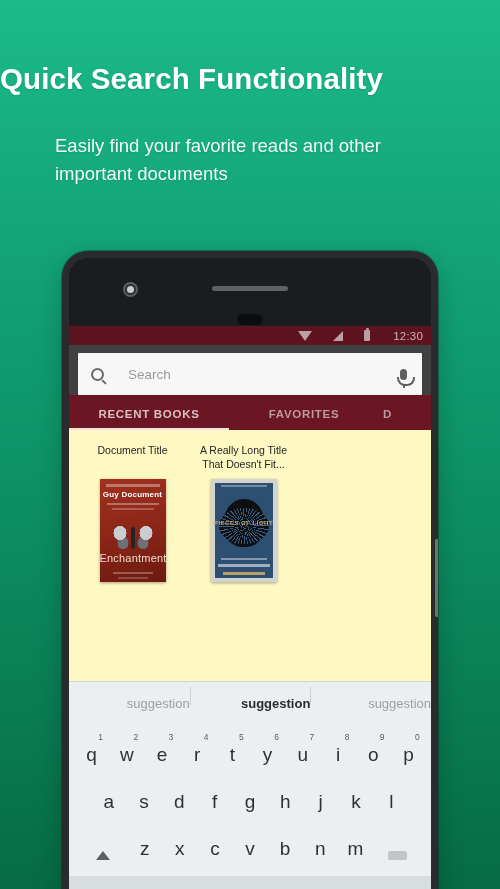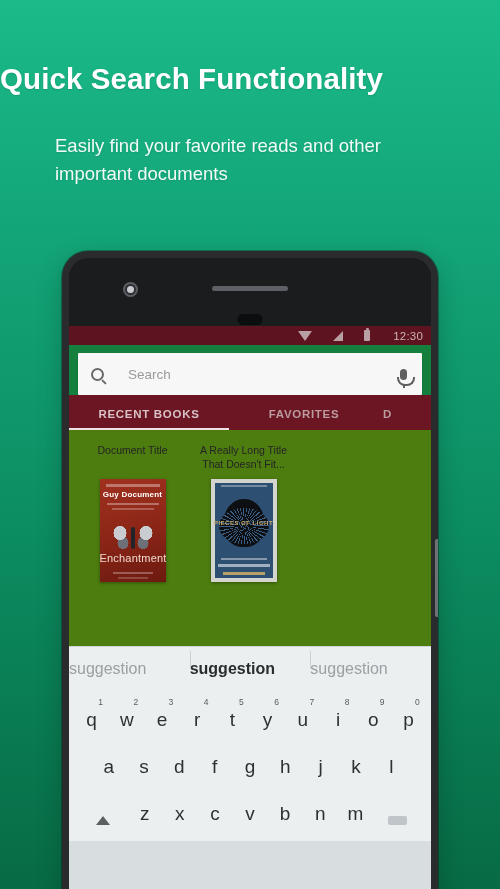--- a/index.html
+++ b/index.html
@@ -79,21 +79,21 @@
     display:flex; align-items:center; justify-content:flex-end;
     padding-right:8px; gap:21px;
   }
   .si-wifi { width:0;height:0;border-left:7px solid transparent;border-right:7px solid transparent;border-top:10px solid #b9a0a5; border-radius:1px;}
   .si-signal { width:0;height:0;border-left:10px solid transparent;border-bottom:10px solid #b9a0a5;}
   .si-batt { width:6px;height:11px;background:#b9a0a5;border-radius:1px;position:relative;}
   .si-batt::before{content:"";position:absolute;left:1.5px;top:-2px;width:3px;height:2px;background:#b9a0a5;border-radius:1px;}
   .si-time { font-size:11.5px; color:#cbb3b8; margin-left:2px; letter-spacing:.2px;}
 
   
-  .appbar { background:#15803d; padding:8px 9px 0 9px; }
+  .appbar { background:#404040; padding:8px 9px 0 9px; }
   .searchbox {
     background:#f7f7f7; height:42px; border-radius:1px;
     display:flex; align-items:center; padding:0 13px;
     box-shadow:0 1px 2px rgba(0,0,0,.22);
   }
   .search-ph { flex:1; font-size:13.5px; color:#9a9a9a; padding-left:24px; }
   .mag { width:13px;height:13px;border:2px solid #6a6a6a;border-radius:50%;position:relative;flex:none;}
   .mag::after{content:"";position:absolute;right:-5px;bottom:-4px;width:6px;height:2px;background:#6a6a6a;transform:rotate(45deg);border-radius:1px;}
   .mic { width:7px;height:11px;background:#5f5f5f;border-radius:4px;position:relative;flex:none;margin-right:2px;}
   .mic::after{content:"";position:absolute;left:-3.5px;top:8px;width:14px;height:7px;border:2px solid #5f5f5f;border-top:none;border-radius:0 0 8px 8px;}
@@ -110,21 +110,21 @@
   }
   .tab.t1 { width:160px; text-align:center; color:#d8c2c6;margin-top:20px; }
   .tab.t2 { width:150px; text-align:center; }
   .tab.t3 { width:120px; text-align:left; padding-left:4px; }
   .tab-ind {
     position:absolute; left:0; bottom:0; width:160px; height:2.5px; background:#f0e2e4;
   }
 
   
   .content {
-    position:relative; height:216px; background:#4d7c0f; overflow:hidden;
+    position:relative; height:251px; background:#fef9c3; overflow:hidden;
   }
   .shelf { display:flex; padding:14px 13px 0 13px; gap:10px; }
   .bookcell { width:101px; }
   .booktitle {
     font-size:10.5px; color:#242426; text-align:center; line-height:1.32;
     min-height:30px; margin-bottom:5px;
   }
   .cover {
     width:66px; height:103px; margin:0 auto; position:relative;
     box-shadow:0 1px 3px rgba(0,0,0,.35); overflow:hidden;
@@ -177,21 +177,21 @@
   .cv3 .ttl{position:absolute;top:40px;left:0;right:0;text-align:center;font-size:6px;font-weight:bold;color:#c9ad6e;letter-spacing:.5px;z-index:3;line-height:1.5;}
   .cv3 .b1{position:absolute;bottom:22px;left:10px;right:10px;height:2px;background:rgba(255,255,255,.42);}
   .cv3 .b2{position:absolute;bottom:15px;left:7px;right:7px;height:3px;background:rgba(255,255,255,.55);}
   .cv3 .b3{position:absolute;bottom:7px;left:12px;right:12px;height:3px;background:#b8a06a;}
 
   
   .suggest {
     height:44px; background:#eceff0; display:flex; align-items:center;
     border-top:1px solid #cfd4d6;
   }
-  .sug { flex:1; text-align:left; font-size:16px; color:#9aa0a3; position:relative; }
+  .sug { flex:1; text-align:right; font-size:13px; color:#9aa0a3; position:relative; }
   .sug.active { color:#2a2d2f; font-weight:bold; }
   .sug + .sug::before {
     content:""; position:absolute; left:0; top:-9px; width:1px; height:18px; background:#ccd1d3;
   }
 
   
   .keyboard { background:#eceff0; padding:6px 5px 0 5px; height:151px; }
   .krow { display:flex; justify-content:center; align-items:flex-start; }
   .krow.r1 { gap:0px; }
   .key {

